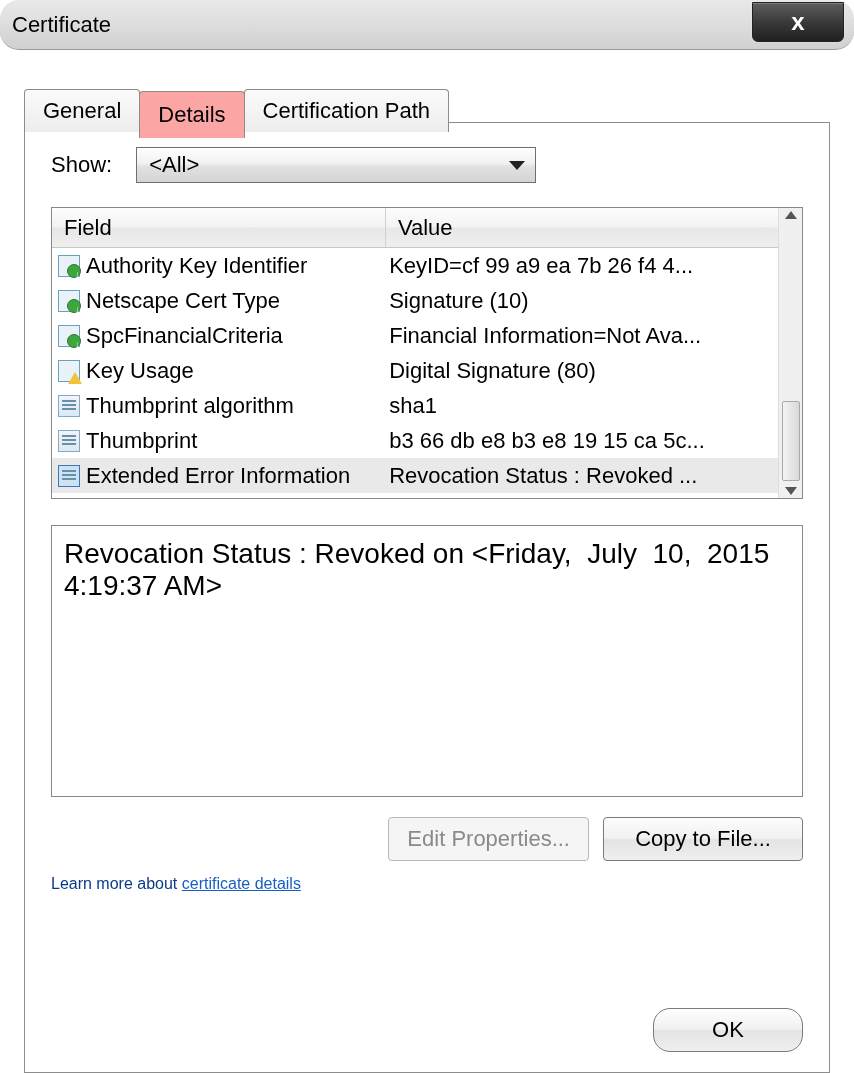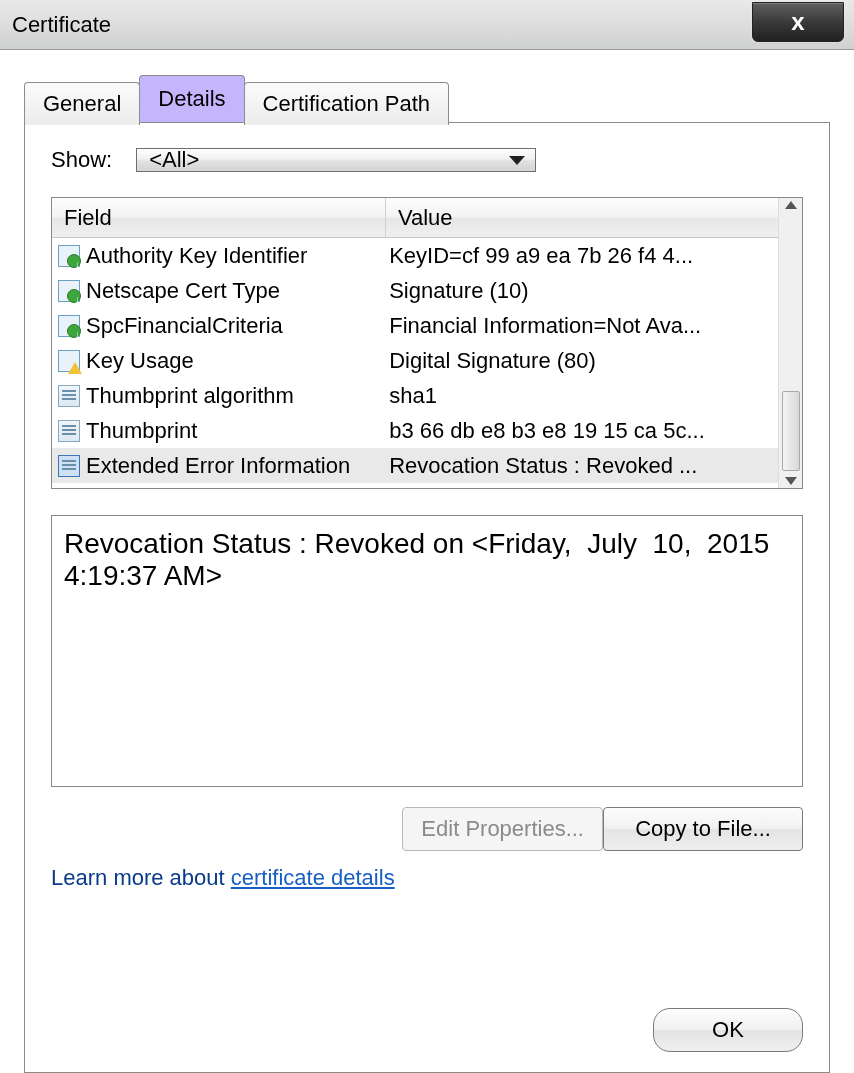--- a/index.html
+++ b/index.html
@@ -14,20 +14,21 @@
   }
   .titlebar {
     height: 50px;
     background: linear-gradient(to bottom, #e8e9ea 0%, #dcdcdc 55%, #cfd0d1 100%);
     border-bottom: 1px solid #999;
     display: flex;
     align-items: center;
     justify-content: space-between;
     padding: 0 0 0 12px;
     position: relative;
+    border-radius: 19px;
   }
   .titlebar .title {
     font-size: 22px;
   }
   .close-btn {
     width: 92px; height: 40px;
     margin-right: 10px;
     margin-top: -6px;
     background: linear-gradient(to bottom, #5e5e5e 0%, #3a3a3a 50%, #202020 100%);
     border: 1px solid #222;
@@ -56,26 +57,26 @@
   .tab {
     border: 1px solid #8c8c8c;
     border-bottom: none;
     padding: 8px 18px 8px 18px;
     background: linear-gradient(to bottom, #fbfbfb 0%, #ececec 100%);
     border-top-left-radius: 4px;
     border-top-right-radius: 4px;
     margin-right: -1px;
     font-size: 22px;
     position: relative;
-    top: 3px;
+    top: 10px;
   }
   .tab.active {
-    background: #c4b5fd;
+    background: #fca5a5;
     z-index: 2;
-    top: 0;
+    top: 16px;
     padding-top: 10px;
     padding-bottom: 10px;
   }
   .tab-panel {
     border: 1px solid #8c8c8c;
     flex: 1;
     padding: 24px 26px 20px 26px;
     display: flex;
     flex-direction: column;
     min-height: 0;
@@ -83,21 +84,21 @@
   .show-row {
     display: flex;
     align-items: center;
     gap: 24px;
     margin-bottom: 24px;
   }
   .show-row label { font-size: 22px; }
   .dropdown {
     flex: 0 0 auto;
     width: 400px;
-    height: 24px;
+    height: 36px;
     border: 1px solid #6f6f6f;
     background: linear-gradient(to bottom, #fefefe 0%, #f1f1f1 45%, #e1e1e1 55%, #d4d4d4 100%);
     display: flex;
     align-items: center;
     justify-content: space-between;
     padding: 0 10px 0 12px;
     font-size: 22px;
   }
   .dropdown .caret {
     width: 0; height: 0;
@@ -242,39 +243,40 @@
     height: 272px;
     padding: 12px 12px;
     font-size: 28px;
     white-space: pre-wrap;
     margin-bottom: 20px;
     overflow: hidden;
   }
   .btn-row {
     display: flex;
     justify-content: flex-end;
+    gap: 14px;
     margin-bottom: 14px;
   }
   .btn {
     min-width: 200px;
     height: 44px;
     border: 1px solid #7a7a7a;
     background: linear-gradient(to bottom, #fdfdfd 0%, #f1f1f1 48%, #e4e4e4 52%, #efefef 100%);
     font-size: 22px;
     border-radius: 4px;
     padding: 0 18px;
     display: flex; align-items: center; justify-content: center;
   }
   .btn.disabled {
     color: #8a8a8a;
     border-color: #b8b8b8;
     background: #f5f5f5;
   }
   .learn {
-    font-size: 22px;
+    font-size: 16px;
     color: #0a3a8a;
     margin-bottom: 10px;
   }
   .learn a {
     color: #175fc4;
     text-decoration: underline;
   }
   .footer {
     display: flex;
     justify-content: flex-end;

